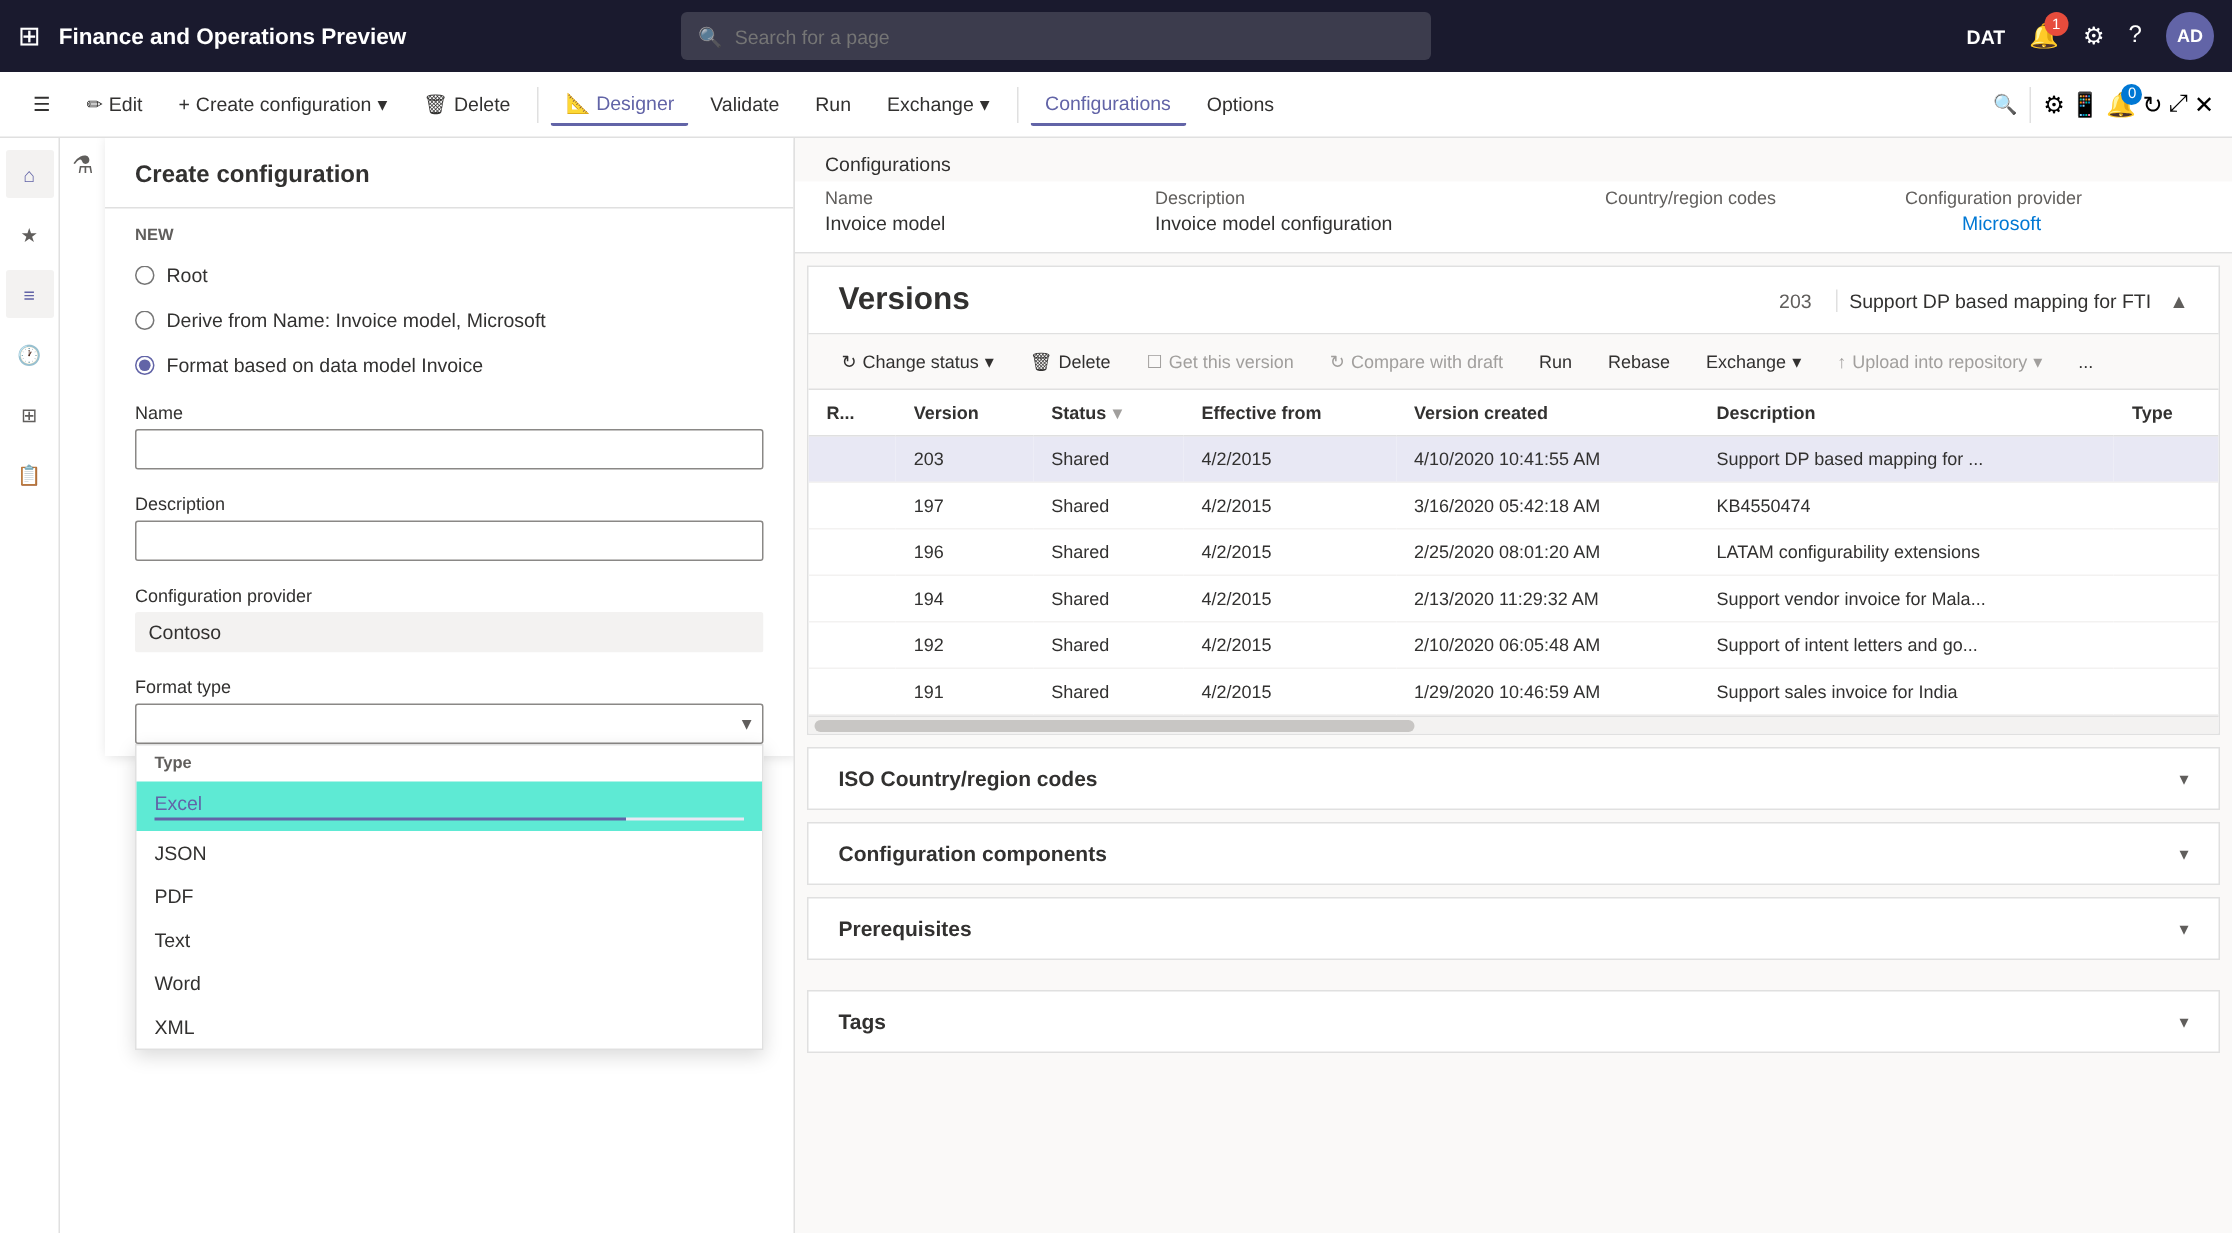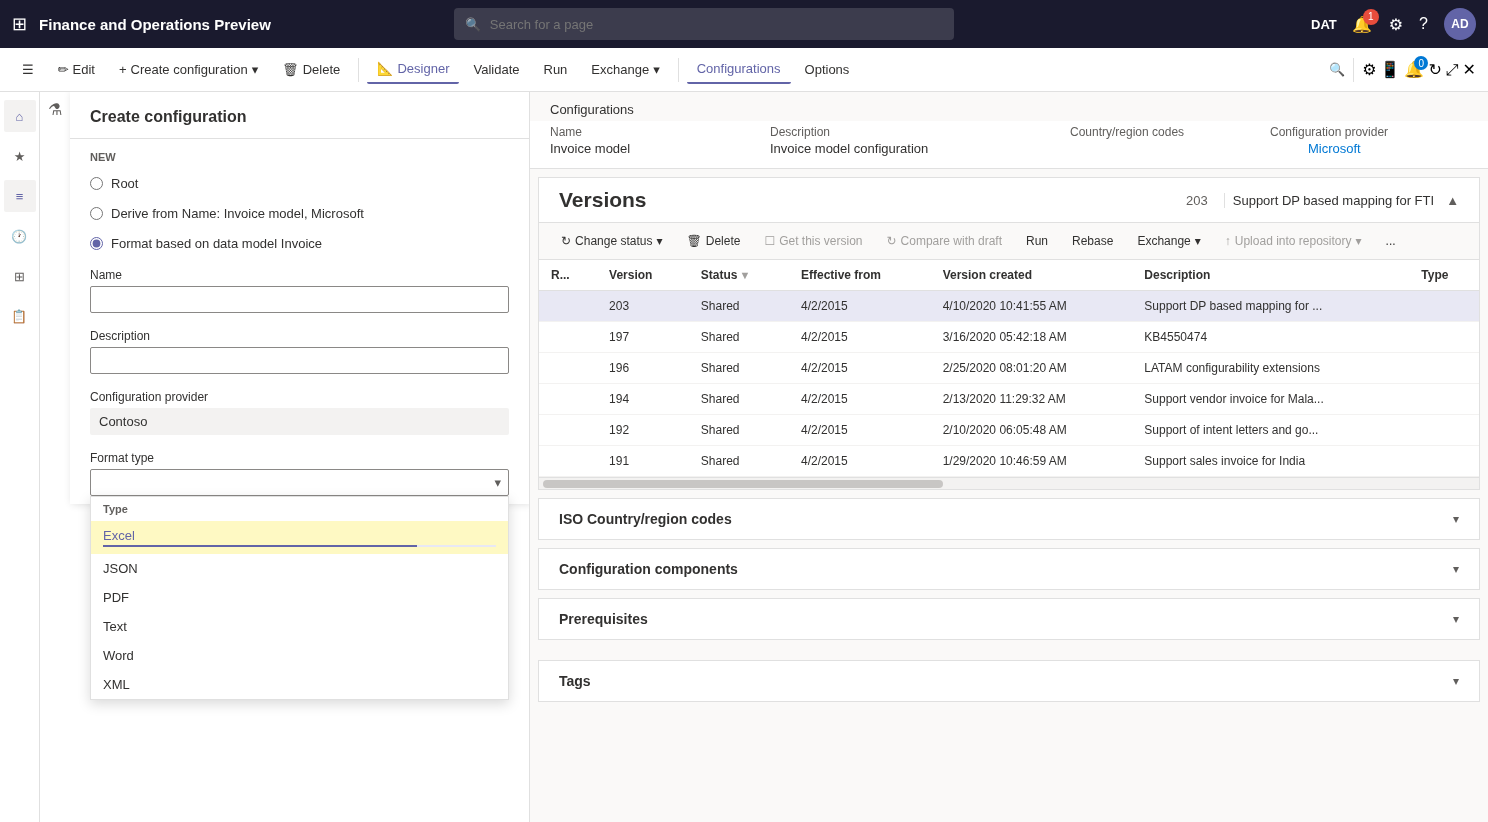--- a/index.html
+++ b/index.html
@@ -228,21 +228,21 @@
       font-size: 11px;
       color: #605e5c;
       font-weight: 600;
     }
     .dropdown-item {
       padding: 7px 12px;
       cursor: pointer;
       font-size: 13px;
       color: #323130;
     }
-    .dropdown-item.selected { background: #fef9c3; color: #6264a7; }
+    .dropdown-item.selected { background: #5eead4; color: #6264a7; }
     .dropdown-item.selected .item-underline {
       display: block;
       height: 2px;
       background: linear-gradient(90deg, #6264a7 80%, #e8e8f4 80%);
       margin-top: 2px;
     }
 
     
     .main-content {
       flex: 1;

